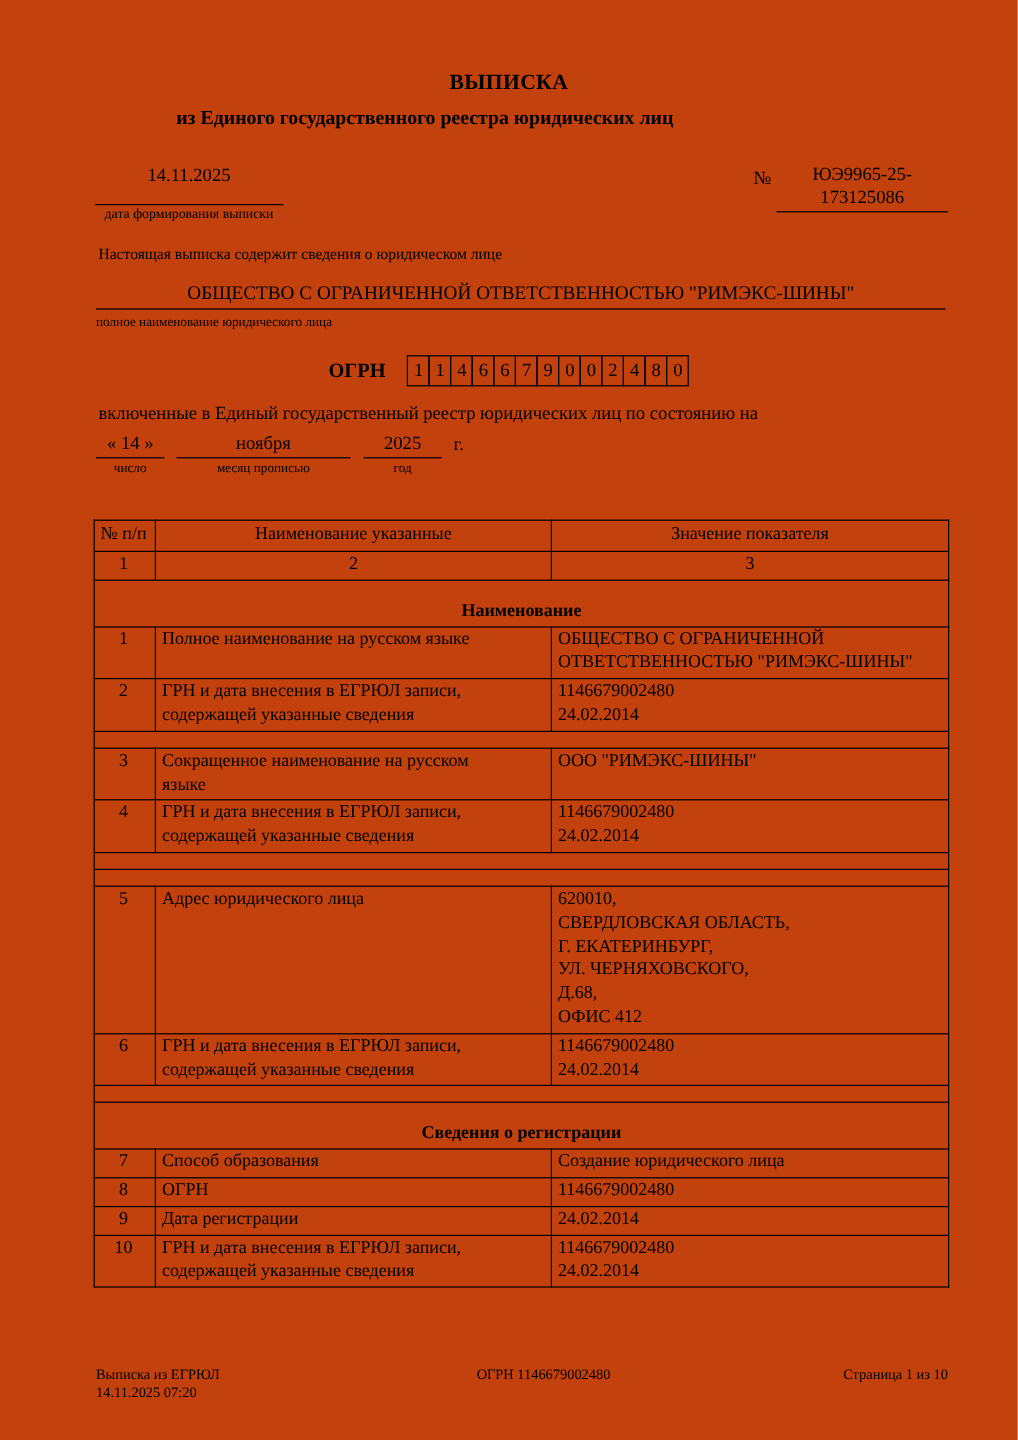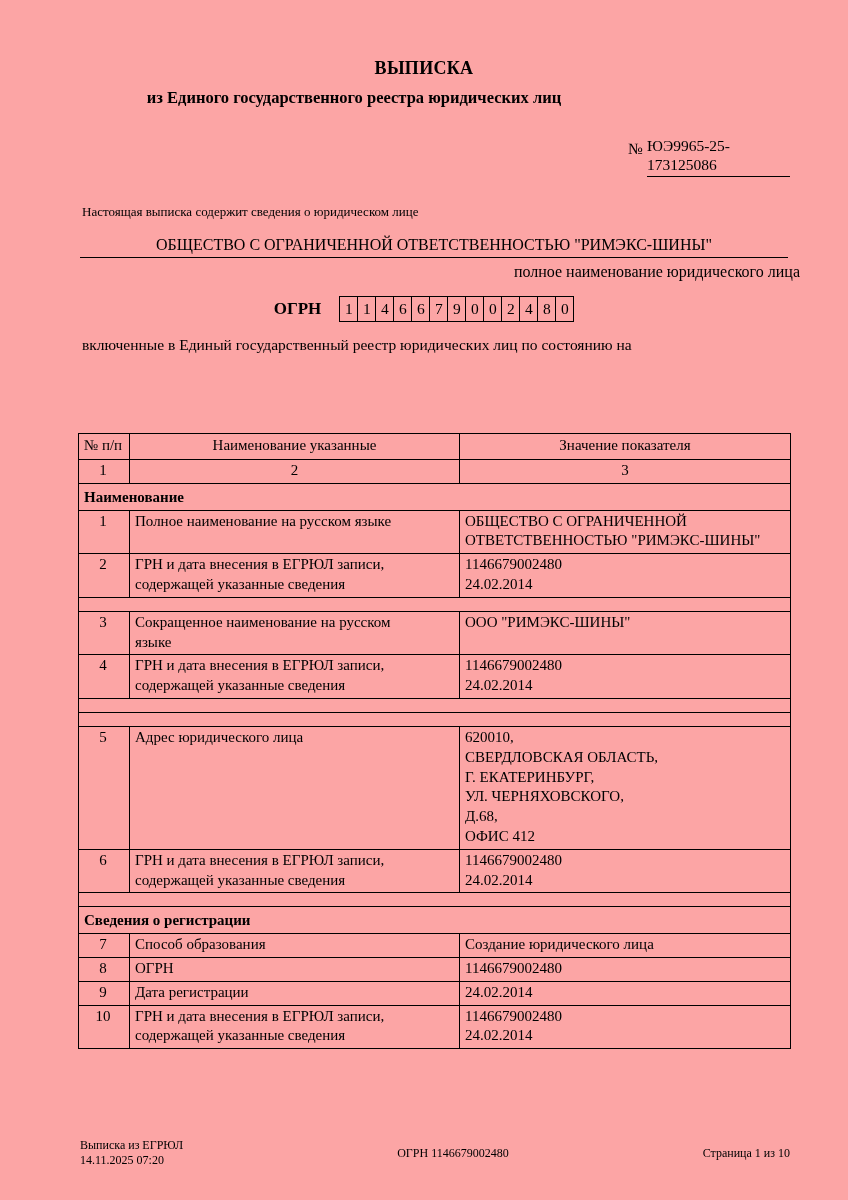--- a/index.html
+++ b/index.html
@@ -4,44 +4,44 @@
 <style>
   * { margin: 0; padding: 0; box-sizing: border-box; }
   html, body { background: #ffffff; }
   body {
     width: 848px; height: 1200px;
     font-family: "Liberation Serif", "DejaVu Serif", serif;
     color: #000;
     position: relative;
     overflow: hidden;
   }
-  .page { position: absolute; inset: 0; background: #fca5a5; text-decoration: underline; }
+  .page { position: absolute; inset: 0; background: #c2410c; text-decoration: underline; }
 
   .doc-title {
     position: absolute; top: 58px; left: 0; width: 848px;
     text-align: center; font-weight: bold; font-size: 18px; letter-spacing: .3px;
   }
   .doc-subtitle {
     position: absolute; top: 88px; left: 0; width: 708px;
     text-align: center; font-weight: bold; font-size: 16.5px;
   }
 
   .formation-block { position: absolute; top: 138px; left: 79px; width: 157px; }
   .formation-date { text-align: center; font-size: 15.5px; padding-bottom: 14px; border-bottom: 1px solid #000; }
   .formation-caption { text-align: center; font-size: 11.5px; padding-top: 2px; }
 
   .number-sign { position: absolute; top: 140px; left: 628px; font-size: 15.5px; }
   .number-block { position: absolute; top: 136px; left: 647px; width: 143px; }
-  .number-lines { text-align: left; font-size: 15.5px; line-height: 19px; padding-bottom: 2px; border-bottom: 1px solid #000; }
+  .number-lines { text-align: center; font-size: 15.5px; line-height: 19px; padding-bottom: 2px; border-bottom: 1px solid #000; }
 
   .intro-statement { position: absolute; top: 204px; left: 82px; font-size: 13px; }
 
   .company-block { position: absolute; top: 236px; left: 80px; width: 708px; border-bottom: 1px solid #000; }
   .company-name { text-align: center; font-size: 16px; padding-bottom: 3px; }
-  .company-caption { position: absolute; top: 263px; left: 92px; width: 708px; text-align: right; font-size: 16px; }
+  .company-caption { position: absolute; top: 263px; left: 80px; width: 708px; text-align: left; font-size: 11px; }
 
   .ogrn-row { position: absolute; top: 296px; left: 0; width: 848px; display: flex; justify-content: center; align-items: center; }
   .ogrn-label { font-weight: bold; font-size: 17px; margin-right: 18px; }
   .ogrn-boxes { display: inline-flex; }
   .ogrn-box {
     width: 19px; height: 26px; border: 1px solid #000; margin-left: -1px;
     display: inline-flex; align-items: center; justify-content: center;
     font-size: 15.5px;
   }
   .ogrn-box:first-child { margin-left: 0; }
@@ -65,36 +65,40 @@
     border: 1px solid #000;
     font-size: 15px; line-height: 1.32;
     vertical-align: top;
     padding: 1px 5px 2px 5px;
     white-space: pre-line;
     overflow: hidden;
   }
   .report-table td.c-num { text-align: center; padding-left: 0; padding-right: 2px; }
   .report-table tr.r-header td { text-align: center; vertical-align: middle; height: 26px; white-space: normal; }
   .report-table tr.r-cols td { text-align: center; height: 21px; }
-  .report-table tr.r-section td { text-align: left; font-weight: bold; height: 23px; padding-top: 4px; }
+  .report-table tr.r-section td { text-align: center; font-weight: bold; height: 23px; padding-top: 16px; }
   .report-table tr.r-spacer td { height: 14px; padding: 0; }
 
-  .footer { position: absolute; top: 1138px; left: 80px; width: 710px; display: flex; justify-content: space-between; align-items: center; }
+  .footer { position: absolute; top: 1138px; left: 80px; width: 710px; display: flex; justify-content: space-between; align-items: flex-start; }
   .footer-left { font-size: 12px; line-height: 15px; }
   .footer-center { font-size: 12px; margin-left: 20px; }
   .footer-right { font-size: 12px; }
 </style>
 </head>
 <body>
 
 <div class="page">
 
   <div class="doc-title">ВЫПИСКА</div>
   <div class="doc-subtitle">из Единого государственного реестра юридических лиц</div>
 
+  <div class="formation-block">
+    <div class="formation-date">14.11.2025</div>
+    <div class="formation-caption">дата формирования выписки</div>
+  </div>
 
   <div class="number-sign">№</div>
   <div class="number-block">
     <div class="number-lines">
       <div>ЮЭ9965-25-</div>
       <div>173125086</div>
     </div>
   </div>
 
   <div class="intro-statement">Настоящая выписка содержит сведения о юридическом лице</div>
@@ -118,20 +122,35 @@
         <span class="ogrn-box">0</span>
         <span class="ogrn-box">2</span>
         <span class="ogrn-box">4</span>
         <span class="ogrn-box">8</span>
         <span class="ogrn-box">0</span>
       </span>
   </div>
 
   <div class="included-statement">включенные в Единый государственный реестр юридических лиц по состоянию на</div>
 
+  <div class="date-words">
+    <div class="dw-block dw-day">
+      <div class="dw-text"><span>«</span> <span>14</span> <span>»</span></div>
+      <div class="dw-caption">число</div>
+    </div>
+    <div class="dw-block dw-month">
+      <div class="dw-text">ноября</div>
+      <div class="dw-caption">месяц прописью</div>
+    </div>
+    <div class="dw-block dw-year">
+      <div class="dw-text">2025</div>
+      <div class="dw-caption">год</div>
+    </div>
+    <div class="dw-suffix">г.</div>
+  </div>
 
   <table class="report-table">
     <colgroup>
       <col style="width:51px">
       <col style="width:330px">
       <col style="width:331px">
     </colgroup>
     <tbody id="table-body">
         <tr class="r-header">
           <td class="c-num">№ п/п</td>

